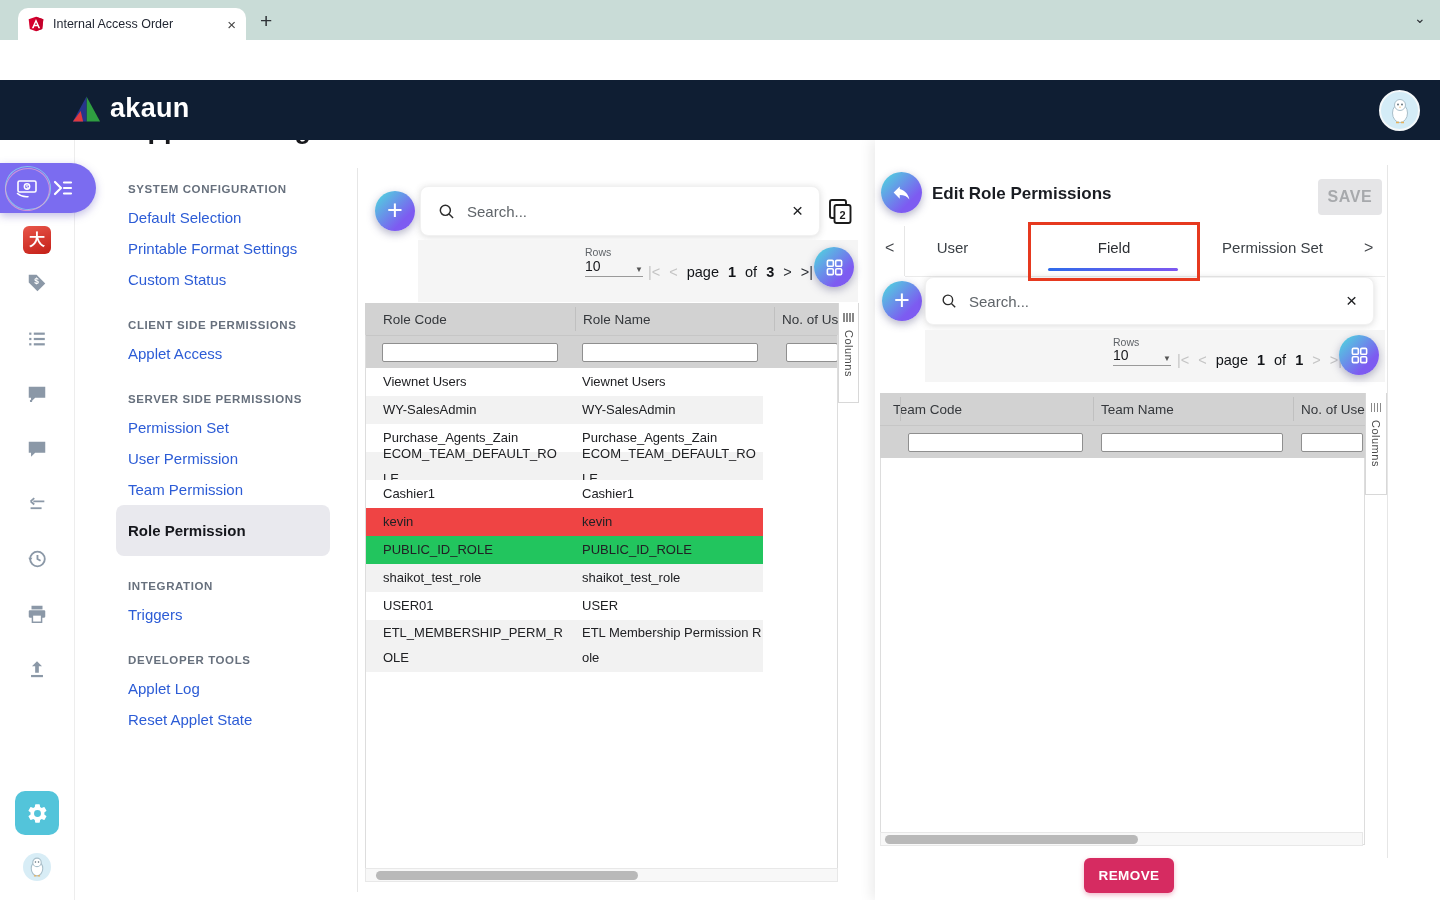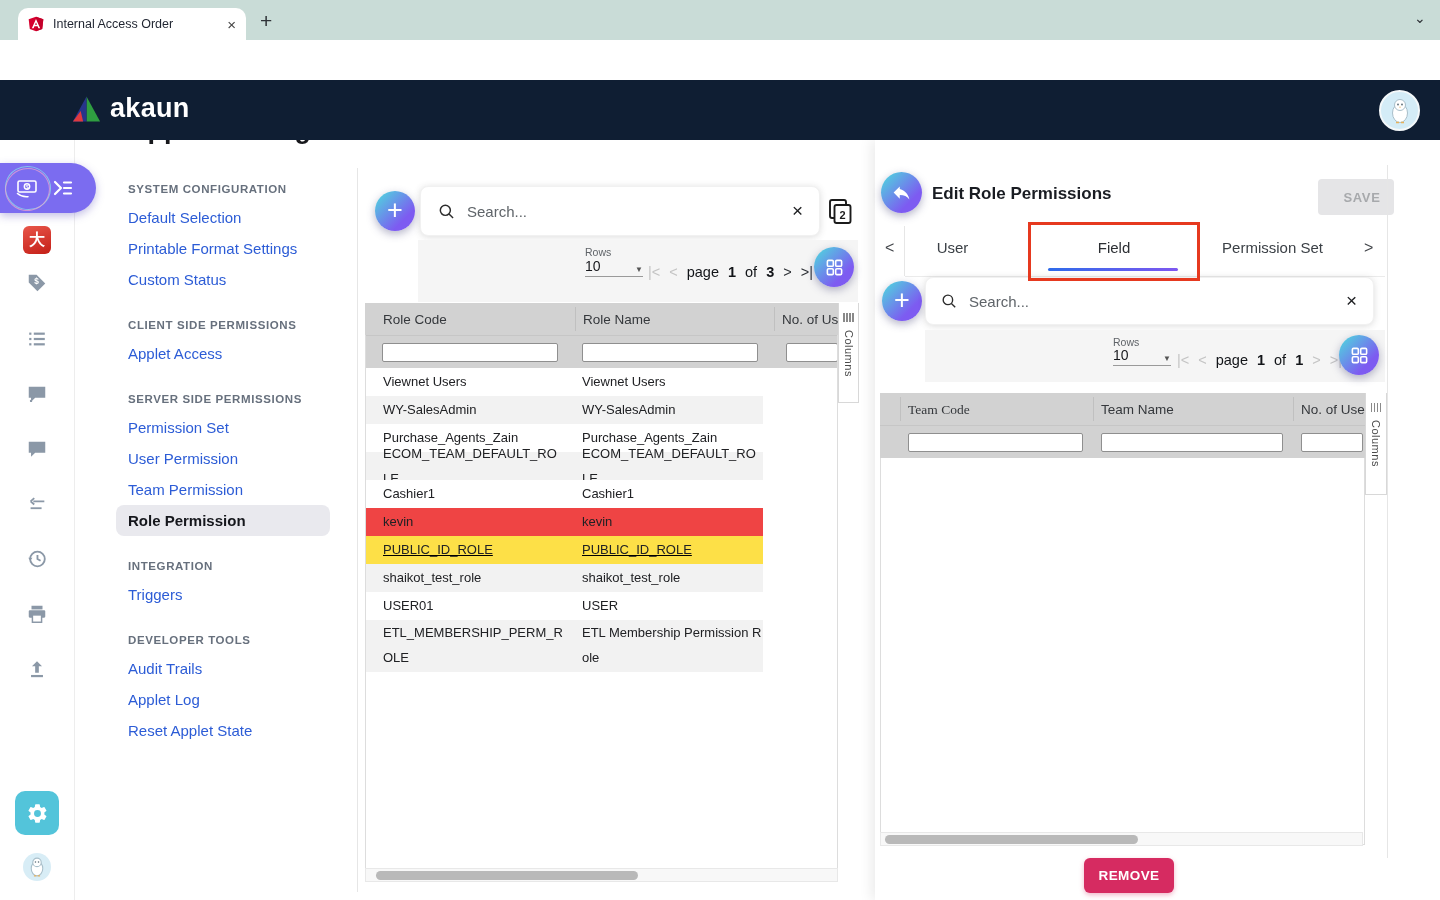--- a/index.html
+++ b/index.html
@@ -47,21 +47,21 @@
   .pill{left:0;top:163px;width:96px;height:50px;background:#7b6cf0;border-radius:0 27px 27px 0;z-index:30;
         display:flex;align-items:center;box-shadow:0 3px 8px rgba(80,70,180,.35);}
   .pill-ring1{position:absolute;left:6px;top:3px;width:42px;height:42px;border-radius:50%;border:1.5px solid rgba(139,224,234,.75);transform:rotate(14deg) scaleX(1.05);}
   .pill-ring2{position:absolute;left:5px;top:5px;width:43px;height:41px;border-radius:50%;border:1.5px solid rgba(240,166,207,.7);transform:rotate(-12deg);}
   
   .menu{left:128px;top:176px;width:205px;}
   .m-header{font-size:11.5px;font-weight:bold;color:#67707d;letter-spacing:.6px;margin:24px 0 7px;}
   .m-header:first-child{margin-top:7px;}
   .m-item{font-size:15px;color:#2c5cd6;font-weight:500;padding:7px 0;cursor:pointer;}
   .m-item.sel{background:#e9e9ee;border-radius:8px;color:#15171c;font-weight:bold;
-              padding:7px 12px;margin-left:-12px;width:190px;}
+              padding:17px 12px;margin-left:-12px;width:190px;}
   .v-line{width:1px;background:#e6e6e6;}
   
   .gbtn{border-radius:50%;background:linear-gradient(135deg,#4fd5de 5%,#7d5bf1 72%);color:#fff;
         display:flex;align-items:center;justify-content:center;box-shadow:0 3px 8px rgba(70,70,120,.4);}
   .plus{font-size:27px;font-weight:normal;line-height:1;margin-top:-2px;}
   .searchcard{background:#fff;border:1px solid #f1f1f1;border-radius:8px;
               box-shadow:0 1px 7px rgba(60,60,60,.18);display:flex;align-items:center;box-sizing:border-box;}
   .searchcard input{border:none;outline:none;flex:1;font-size:15px;color:#333;margin-left:10px;
                     font-family:"Liberation Sans",sans-serif;background:transparent;}
   .searchcard input::placeholder{color:#5f6469;opacity:1;}
@@ -86,22 +86,22 @@
             display:flex;flex-direction:column;align-items:center;padding-top:10px;}
   .handle{display:flex;gap:1.5px;margin-bottom:8px;}
   .handle i{width:1.5px;height:9px;background:#8a8a8a;}
   .cols-txt{writing-mode:vertical-rl;font-size:11px;color:#4a4a4a;letter-spacing:.5px;}
   .hscroll{background:#f8f8f8;border:1px solid #e8e8e8;box-sizing:border-box;}
   .hthumb{position:absolute;height:9px;background:#b9b9b9;border-radius:5px;top:2px;}
   .tborder{border:1px solid #ddd;border-top:none;box-sizing:border-box;}
   
   .drawer{left:875px;top:140px;width:565px;height:760px;background:#fff;box-shadow:-4px 0 12px rgba(0,0,0,.08);z-index:5;}
   .drawer-title{font-size:17px;font-weight:bold;color:#191c22;}
-  .savebtn{background:#e5e5e7;border-radius:4px;color:#a7a9ac;font-weight:bold;font-size:13px;
-           letter-spacing:.6px;display:flex;align-items:center;justify-content:center;padding-left:12px;}
+  .savebtn{background:#e5e5e7;border-radius:4px;color:#a7a9ac;font-weight:bold;font-size:16px;
+           letter-spacing:.6px;display:flex;align-items:center;justify-content:center;}
   .tabtxt{font-size:15px;color:#3b4046;text-align:center;}
   .tab-underline{height:3px;border-radius:2px;background:linear-gradient(90deg,#2e6bea,#7e57f0);}
   .redbox{border:3px solid #e6391f;box-sizing:border-box;z-index:60;}
   .removebtn{background:#d62b61;border-radius:6px;color:#fff;font-weight:bold;font-size:13.5px;
              letter-spacing:.4px;display:flex;align-items:center;justify-content:center;box-shadow:0 2px 5px rgba(214,43,97,.35);}
   .chev{font-size:16px;color:#43464b;}
 </style>
 </head>
 <body>
 
@@ -270,21 +270,20 @@
     <div class="m-header">CLIENT SIDE PERMISSIONS</div>
     <div class="m-item">Applet Access</div>
     <div class="m-header">SERVER SIDE PERMISSIONS</div>
     <div class="m-item">Permission Set</div>
     <div class="m-item">User Permission</div>
     <div class="m-item">Team Permission</div>
     <div class="m-item sel">Role Permission</div>
     <div class="m-header">INTEGRATION</div>
     <div class="m-item">Triggers</div>
     <div class="m-header">DEVELOPER TOOLS</div>
-    <div class="m-item">Audit Trails</div>
     <div class="m-item">Applet Log</div>
     <div class="m-item">Reset Applet State</div>
   </div>
   <div class="abs v-line" style="left:357px;top:168px;height:724px;"></div>
 
   <div class="abs gbtn" style="left:375px;top:191px;width:40px;height:40px;">
       <span class="plus">+</span>
     </div>
   <div class="abs searchcard" style="left:420px;top:186px;width:400px;height:50px;">
     <svg style="margin-left:17px;" width="17" height="17" viewBox="0 0 22 22">
@@ -356,21 +355,21 @@
         <span class="tcell" style="width:200px;">ECOM_TEAM_DEFAULT_ROLE</span>
       </div>
     <div class="trow" style="top:112px;height:28px;background:#fff;">
         <span class="tcell" style="width:200px;">Cashier1</span>
         <span class="tcell" style="width:200px;">Cashier1</span>
       </div>
     <div class="trow" style="top:140px;height:28px;background:#ef4444;">
         <span class="tcell" style="width:200px;">kevin</span>
         <span class="tcell" style="width:200px;">kevin</span>
       </div>
-    <div class="trow" style="top:168px;height:28px;background:#fde047;text-decoration:underline;">
+    <div class="trow" style="top:168px;height:28px;background:#22c55e;">
         <span class="tcell" style="width:200px;">PUBLIC_ID_ROLE</span>
         <span class="tcell" style="width:200px;">PUBLIC_ID_ROLE</span>
       </div>
     <div class="trow" style="top:196px;height:28px;background:#f2f2f2;">
         <span class="tcell" style="width:200px;">shaikot_test_role</span>
         <span class="tcell" style="width:200px;">shaikot_test_role</span>
       </div>
     <div class="trow" style="top:224px;height:28px;background:#fff;">
         <span class="tcell" style="width:200px;">USER01</span>
         <span class="tcell" style="width:200px;">USER</span>
@@ -445,21 +444,21 @@
         <g fill="none" stroke="#fff" stroke-width="2">
           <rect x="3" y="3" width="7.5" height="7.5" rx="1.5"></rect>
           <rect x="13.5" y="3" width="7.5" height="7.5" rx="1.5"></rect>
           <rect x="3" y="13.5" width="7.5" height="7.5" rx="1.5"></rect>
           <rect x="13.5" y="13.5" width="7.5" height="7.5" rx="1.5"></rect>
         </g>
       </svg>
   </div>
 
   <div class="abs thead" style="left:880px;top:393px;width:485px;height:32px;z-index:6;overflow:hidden;">
-    <span class="th" style="left:28px;font-family:Liberation Serif, serif;">Team Code</span>
+    <span class="th" style="left:13px;">Team Code</span>
     <span class="th" style="left:221px;">Team Name</span>
     <span class="th" style="left:421px;">No. of Users</span>
     <span class="csep" style="left:20px;"></span>
       <span class="csep" style="left:213px;"></span>
       <span class="csep" style="left:413px;"></span>
   </div>
   <div class="abs thead" style="left:880px;top:425px;width:485px;height:33px;border-top:1px solid #c6c6c6;z-index:6;overflow:hidden;">
     <input class="finput" style="left: 28px; width: 175px;">
     <input class="finput" style="left: 221px; width: 182px;">
     <input class="finput" style="left: 421px; width: 62px;">

